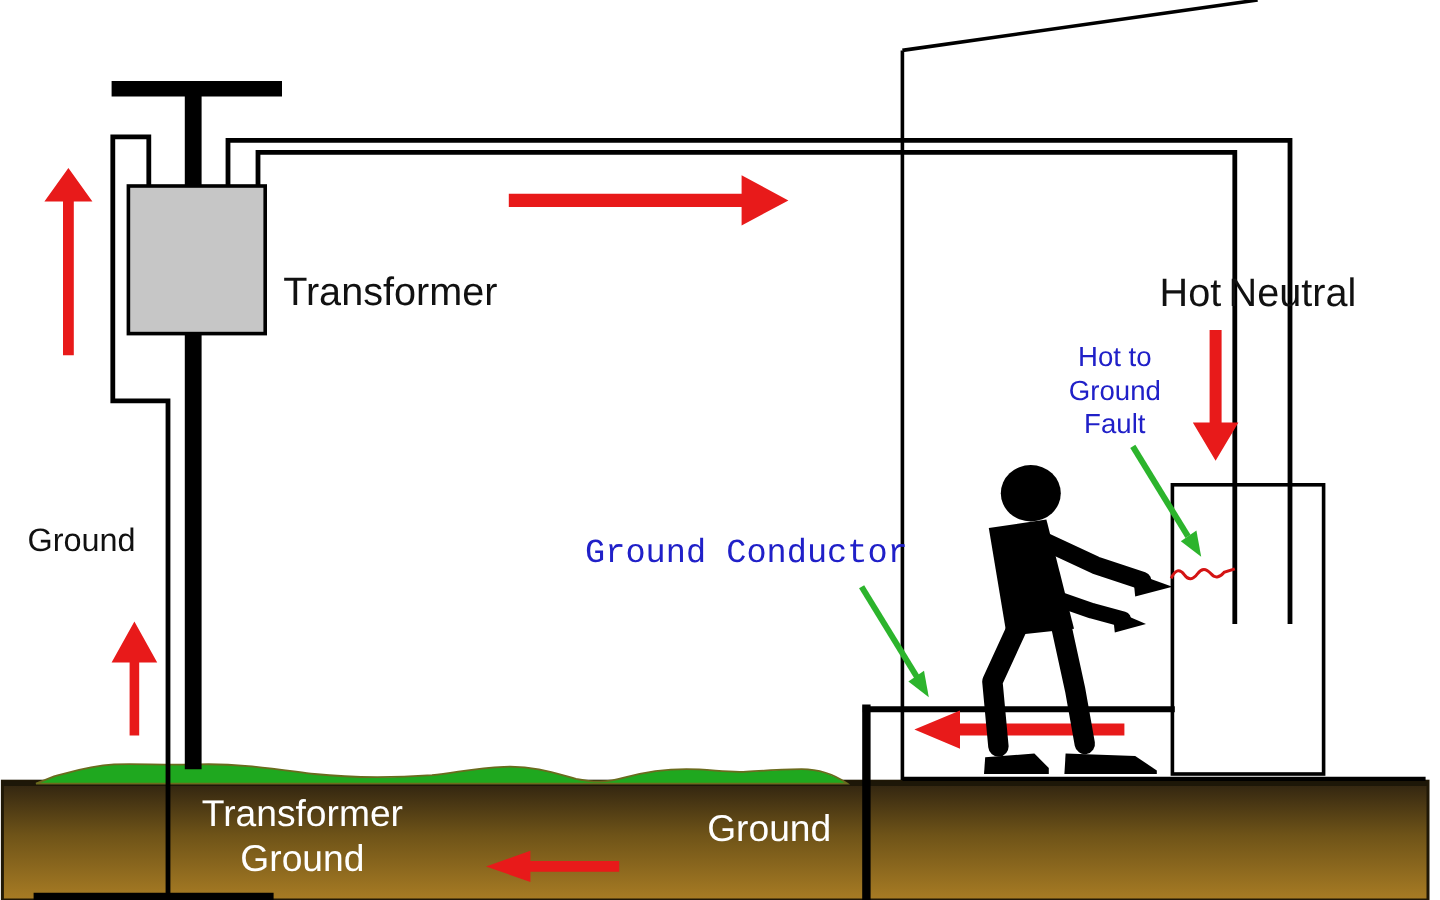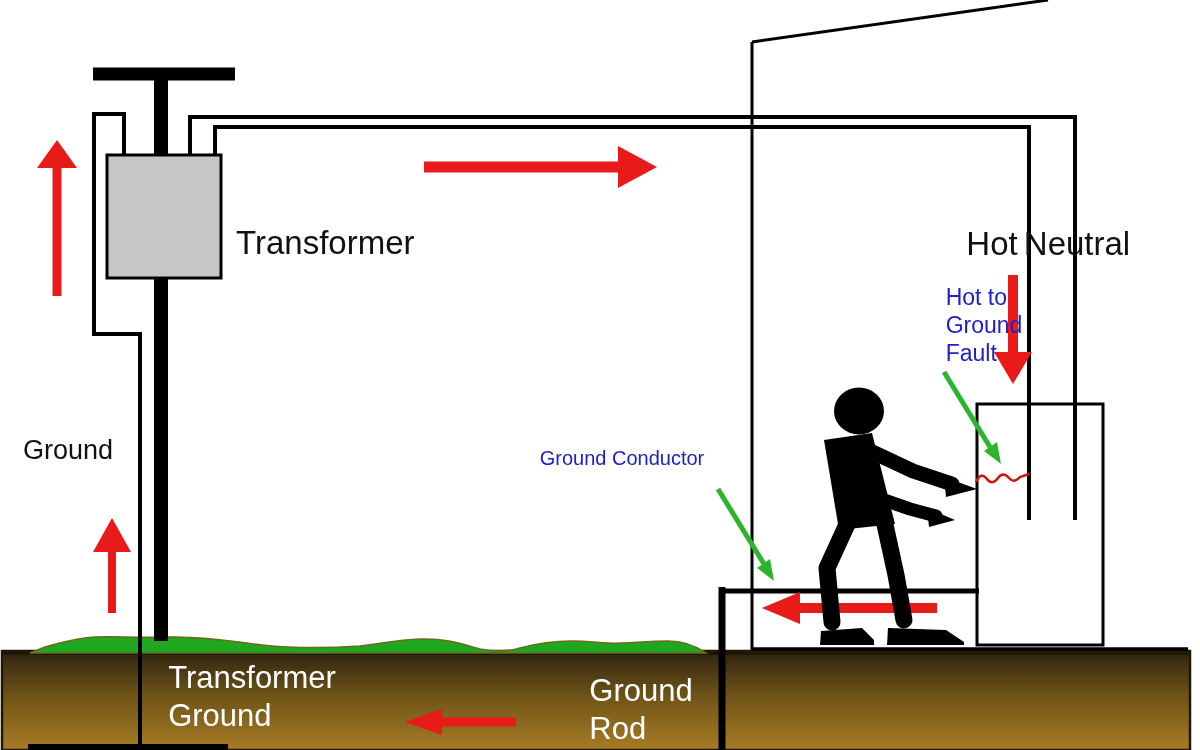--- a/index.html
+++ b/index.html
@@ -3,21 +3,21 @@
 <meta charset="utf-8">
 <style>
   html,body{margin:0;padding:0;background:#fff;}
   .stage{
     position:relative;width:1200px;height:750px;background:#fff;overflow:hidden;
     font-family:"Liberation Sans",sans-serif;
     padding-left:44px;
   }
   .stage svg{position:absolute;left:0;top:0;}
   .lbl{position:absolute;line-height:1;white-space:nowrap;}
-  .ctr{transform:translateX(-50%);text-align:left;}
+  .ctr{transform:translateX(-50%);text-align:center;}
   .lbl-black{color:var(--label_black,#111111);}
   .lbl-blue{color:var(--label_blue,#2020c8);}
   .lbl-white{color:var(--label_white,#ffffff);}
   .big{font-size:33px;}
   
   .wire{stroke:var(--wire_black,#000);fill:none;}
   .red-fill{fill:var(--arrow_red,#e81a1a);}
   .green-stroke{stroke:var(--arrow_green,#2cb42c);fill:none;}
   .green-fill{fill:var(--arrow_green,#2cb42c);}
   .grass{fill:var(--grass_green,#1fa81f);stroke:var(--grass_outline,#6b6b1e);stroke-width:1.5;}
@@ -99,35 +99,34 @@
       <polygon class="person" points="888,628 946,630 964,642 964,645 887,645"></polygon>
     </g>
   </svg>
 
   <div class="lbl lbl-black big" style="left:236px;top:226px;">Transformer</div>
 
   <div class="lbl lbl-black big ctr" style="left:992px;top:227px;">Hot</div>
 
   <div class="lbl lbl-black big ctr" style="left:1077px;top:227px;">Neutral</div>
 
-  <div class="lbl lbl-blue ctr" style="left:984px;top:283px;font-size:23px;line-height:28px;">
+  <div class="lbl lbl-blue ctr" style="left:929px;top:283px;font-size:23px;line-height:28px;">
     <div>Hot to</div>
     <div>Ground</div>
     <div>Fault</div>
   </div>
 
-  <div class="lbl lbl-blue ctr" style="left:622px;top:448px;font-size:20px;">Ground Conductor</div>
+  <div class="lbl lbl-blue ctr" style="left:622px;top:448px;font-size:28px;font-family:Liberation Mono, monospace;">Ground Conductor</div>
 
   <div class="lbl lbl-black ctr" style="left:68px;top:429px;font-size:27px;line-height:43px;">
     <div>Ground</div>
   </div>
 
   <div class="lbl lbl-white ctr" style="left:252px;top:659px;font-size:31px;line-height:38px;">
     <div>Transformer</div>
     <div>Ground</div>
   </div>
 
   <div class="lbl lbl-white ctr" style="left:641px;top:672px;font-size:31px;line-height:38px;">
     <div>Ground</div>
-    <div>Rod</div>
   </div>
 
 </div>
 
 </body></html>

